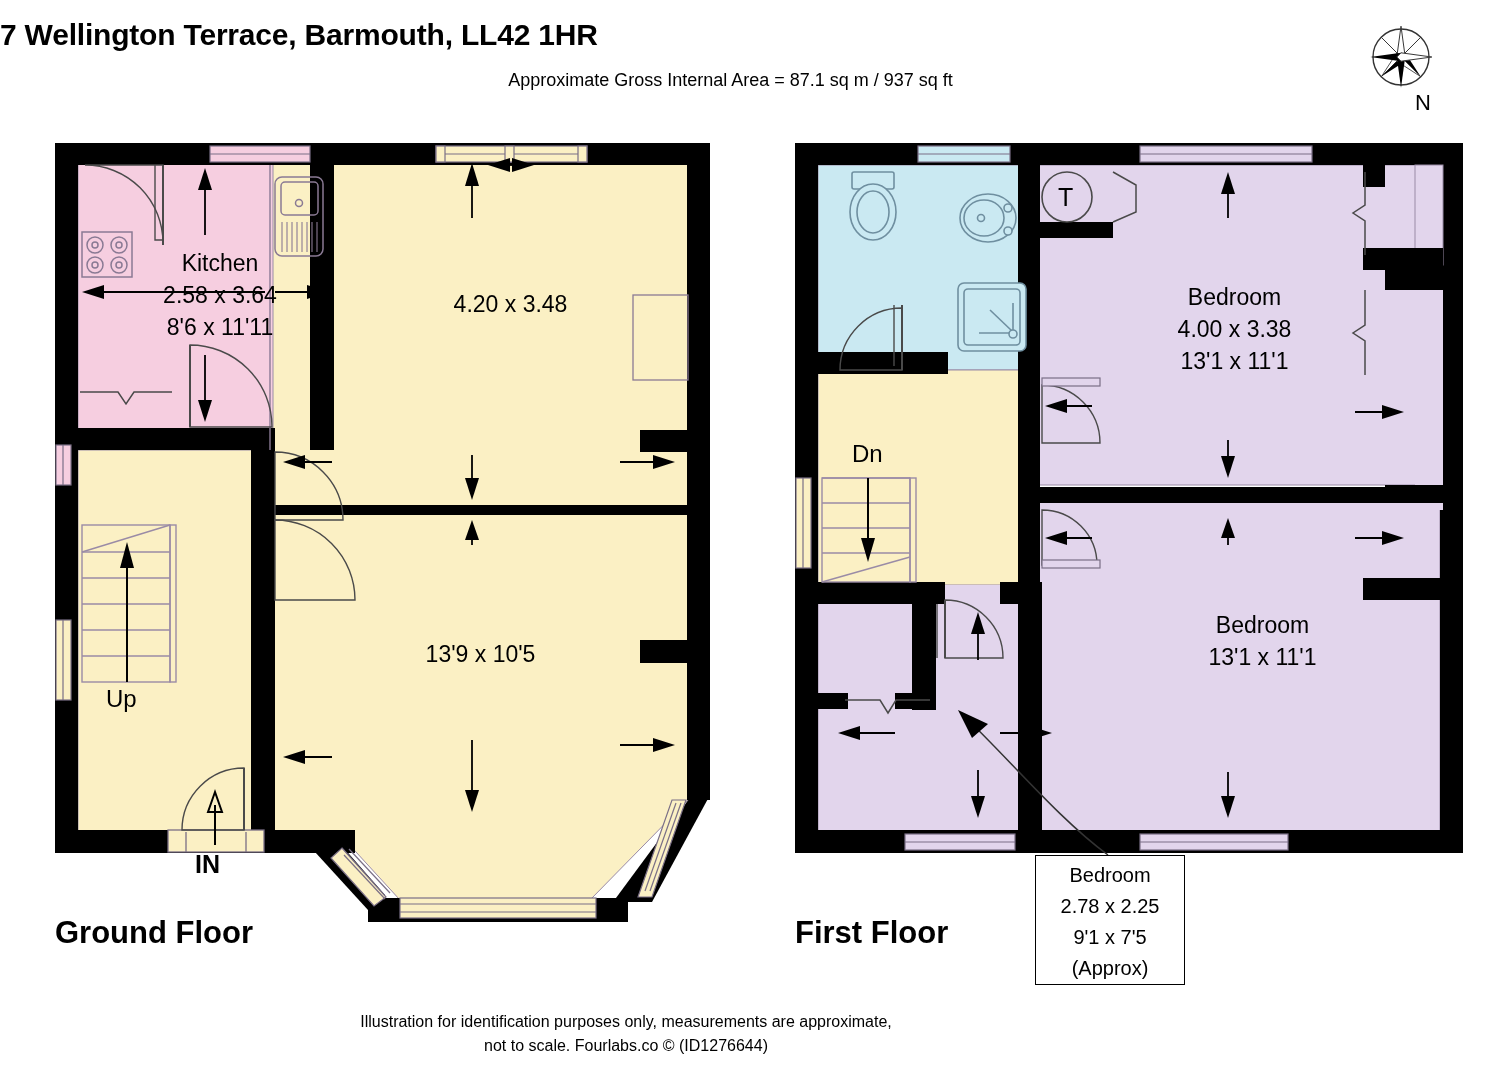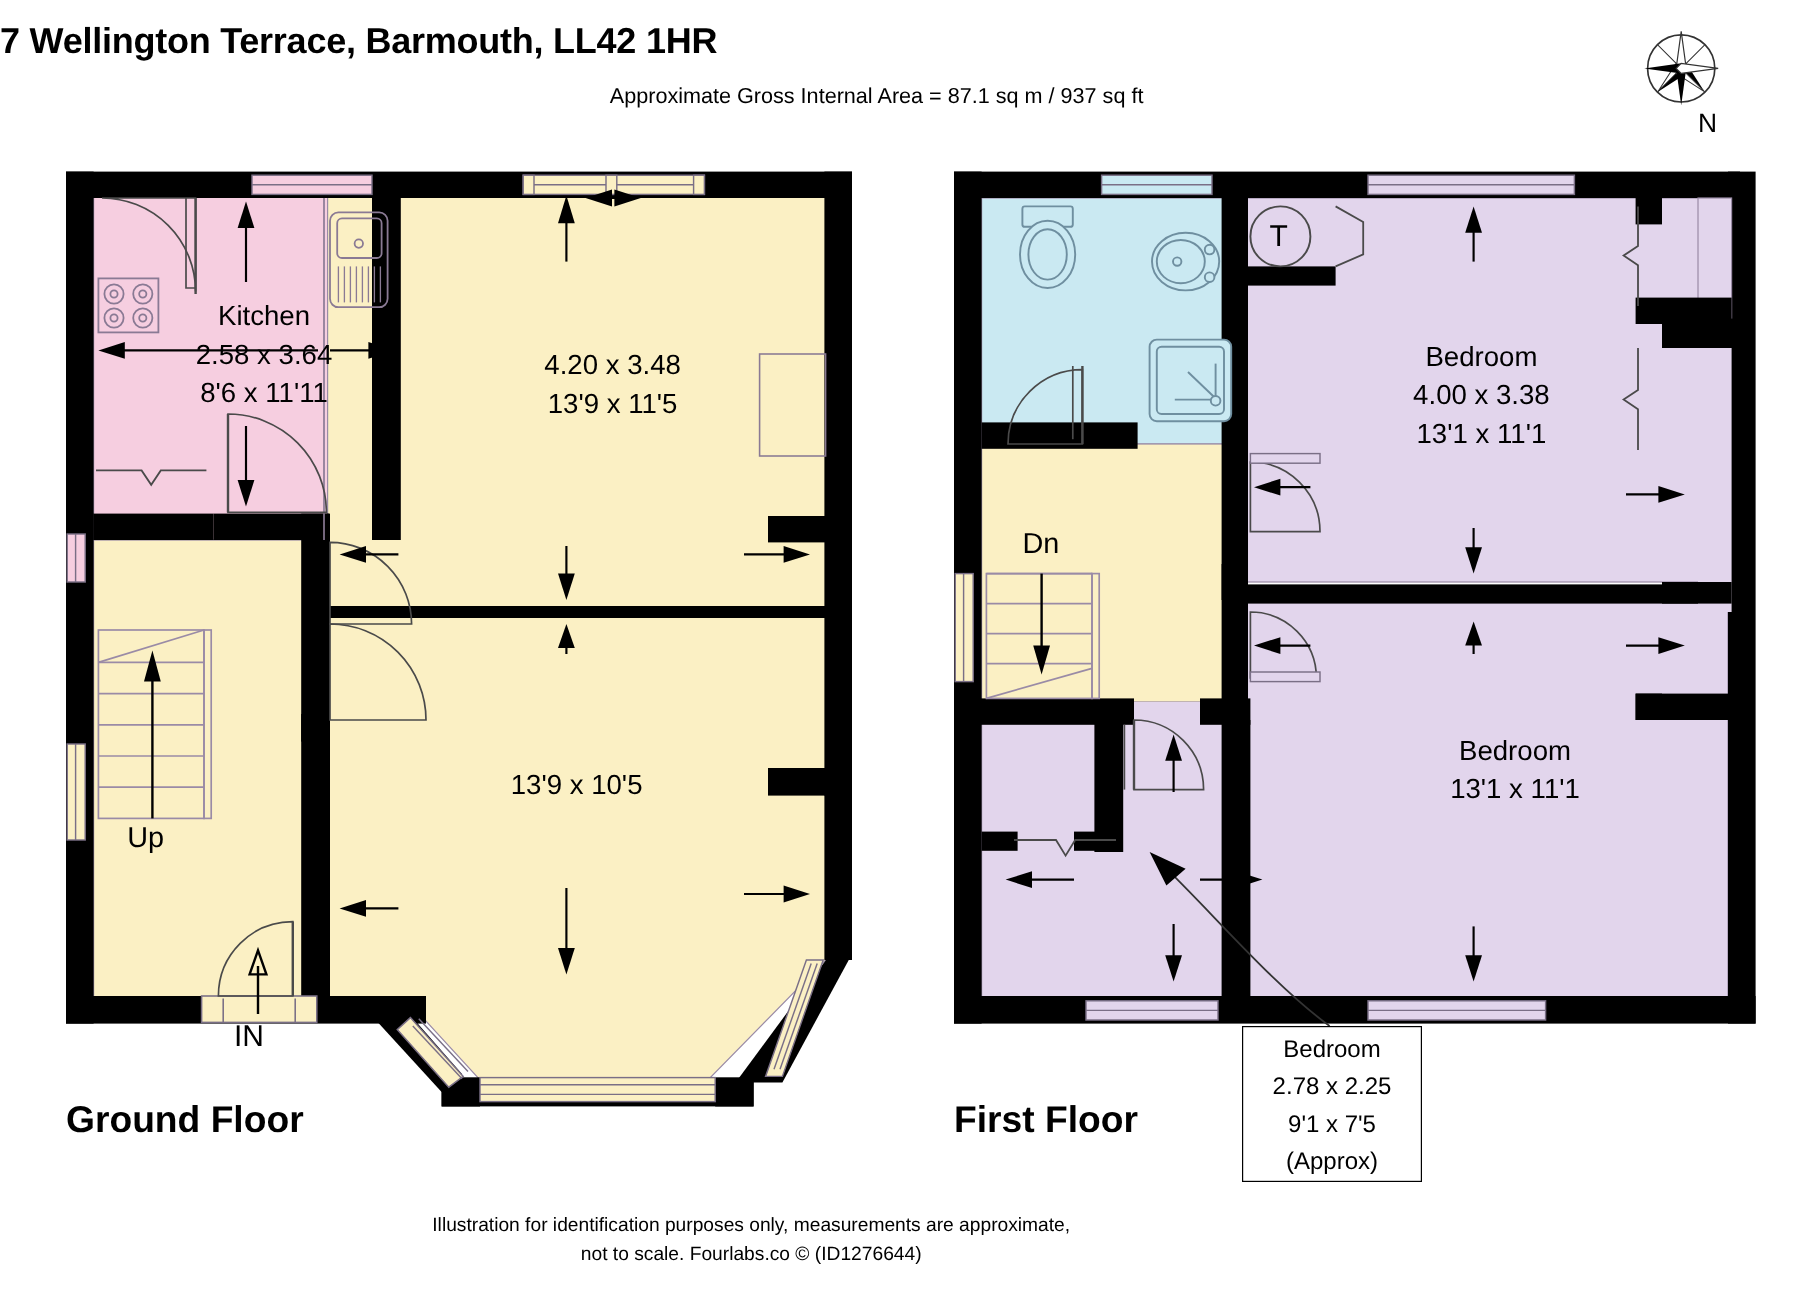--- a/index.html
+++ b/index.html
@@ -390,40 +390,39 @@
 </svg>
 
 <div style="position:absolute;left:140px;top:247px;width:160px;text-align:center;font-size:23px;line-height:32px;">
   <div>Kitchen</div>
   <div>2.58 x 3.64</div>
   <div>8'6 x 11'11</div>
 </div>
 
 <div style="position:absolute;left:388px;top:288px;width:245px;text-align:center;font-size:23px;line-height:32px;">
   <div>4.20 x 3.48</div>
-  <div>13'9 x 11'5</div>
 </div>
 
 <div style="position:absolute;left:358px;top:638px;width:245px;text-align:center;font-size:23px;line-height:32px;">
   <div>13'9 x 10'5</div>
 </div>
 
 <div style="position:absolute;left:1122px;top:281px;width:225px;text-align:center;font-size:23px;line-height:32px;">
   <div>Bedroom</div>
   <div>4.00 x 3.38</div>
   <div>13'1 x 11'1</div>
 </div>
 
 <div style="position:absolute;left:1150px;top:609px;width:225px;text-align:center;font-size:23px;line-height:32px;">
   <div>Bedroom</div>
   <div>13'1 x 11'1</div>
 </div>
 
 <div style="position:absolute;left:106px;top:685px;font-size:24px;">Up</div>
-<div style="position:absolute;left:195px;top:850px;font-size:25px;font-weight:normal;">IN</div>
+<div style="position:absolute;left:195px;top:850px;font-size:25px;font-weight:bold;">IN</div>
 <div style="position:absolute;left:852px;top:440px;font-size:24px;">Dn</div>
 <div style="position:absolute;left:1058px;top:183px;font-size:25px;">T</div>
 
 <div id="callout">
   <div>Bedroom</div>
   <div>2.78 x 2.25</div>
   <div>9'1 x 7'5</div>
   <div>(Approx)</div>
 </div>
 

